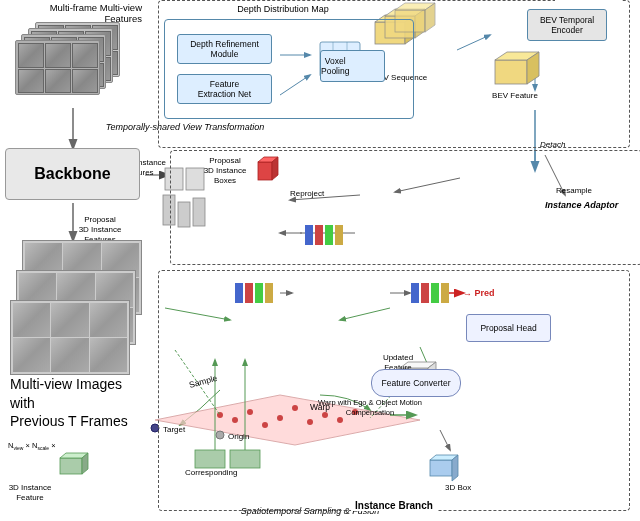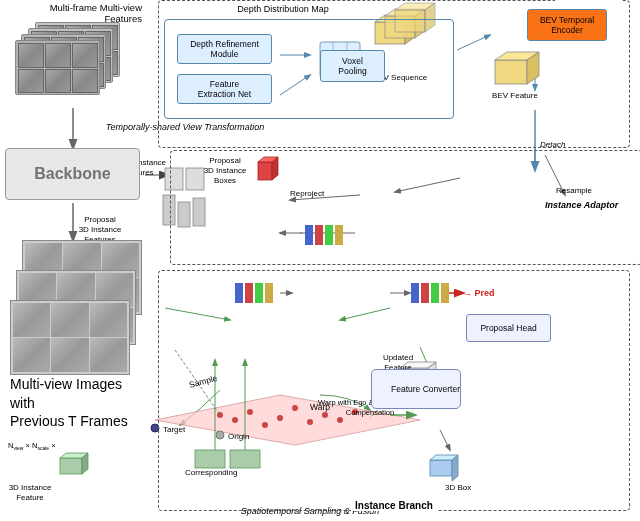--- a/index.html
+++ b/index.html
@@ -91,21 +91,21 @@
       border: 1.5px solid #999;
       border-radius: 4px;
       display: flex;
       align-items: center;
       justify-content: center;
     }
 
     .backbone-label {
       font-size: 16px;
       font-weight: bold;
-      color: #737373;
+      color: #000000;
     }
 
     
     .stacked-images-bottom {
       position: absolute;
       top: 240px;
       left: 10px;
       width: 140px;
       height: 175px;
     }
@@ -176,21 +176,21 @@
       font-size: 10px;
       font-style: italic;
       font-weight: bold;
     }
 
     
     .temp-shared-box {
       position: absolute;
       top: 18px;
       left: 5px;
-      width: 290px;
+      width: 250px;
       height: 100px;
       border: 1px solid #5588aa;
       border-radius: 4px;
     }
 
     
     .depth-refine-box {
       position: absolute;
       top: 14px;
       left: 12px;
@@ -228,33 +228,33 @@
       position: absolute;
       top: 30px;
       left: 155px;
       width: 65px;
       height: 32px;
       background: #ddeeff;
       border: 1px solid #5588aa;
       border-radius: 3px;
       display: flex;
       align-items: center;
-      justify-content: center;
+      justify-content: flex-start;
       font-size: 8.5px;
       text-align: center;
     }
 
     
     .bev-temporal-box {
       position: absolute;
       top: 8px;
       left: 368px;
       width: 80px;
       height: 32px;
-      background: #f97316;
+      background: #e5e5e5;
       border: 1px solid #5588aa;
       border-radius: 3px;
       display: flex;
       align-items: center;
       justify-content: center;
       font-size: 8.5px;
       text-align: center;
     }
 
     
@@ -283,27 +283,27 @@
       justify-content: center;
       font-size: 8.5px;
     }
 
     
     .feat-converter-box {
       position: absolute;
       top: 218px;
       left: 200px;
       width: 90px;
-      height: 40px;
+      height: 28px;
       background: #eef2ff;
       border: 1px solid #7788bb;
-      border-radius: 5px;
+      border-radius: 13px;
       display: flex;
       align-items: center;
-      justify-content: flex-end;
+      justify-content: center;
       font-size: 8.5px;
     }
 
     
     .instance-branch {
       position: absolute;
       top: 270px;
       left: 0;
       width: 472px;
       height: 241px;

